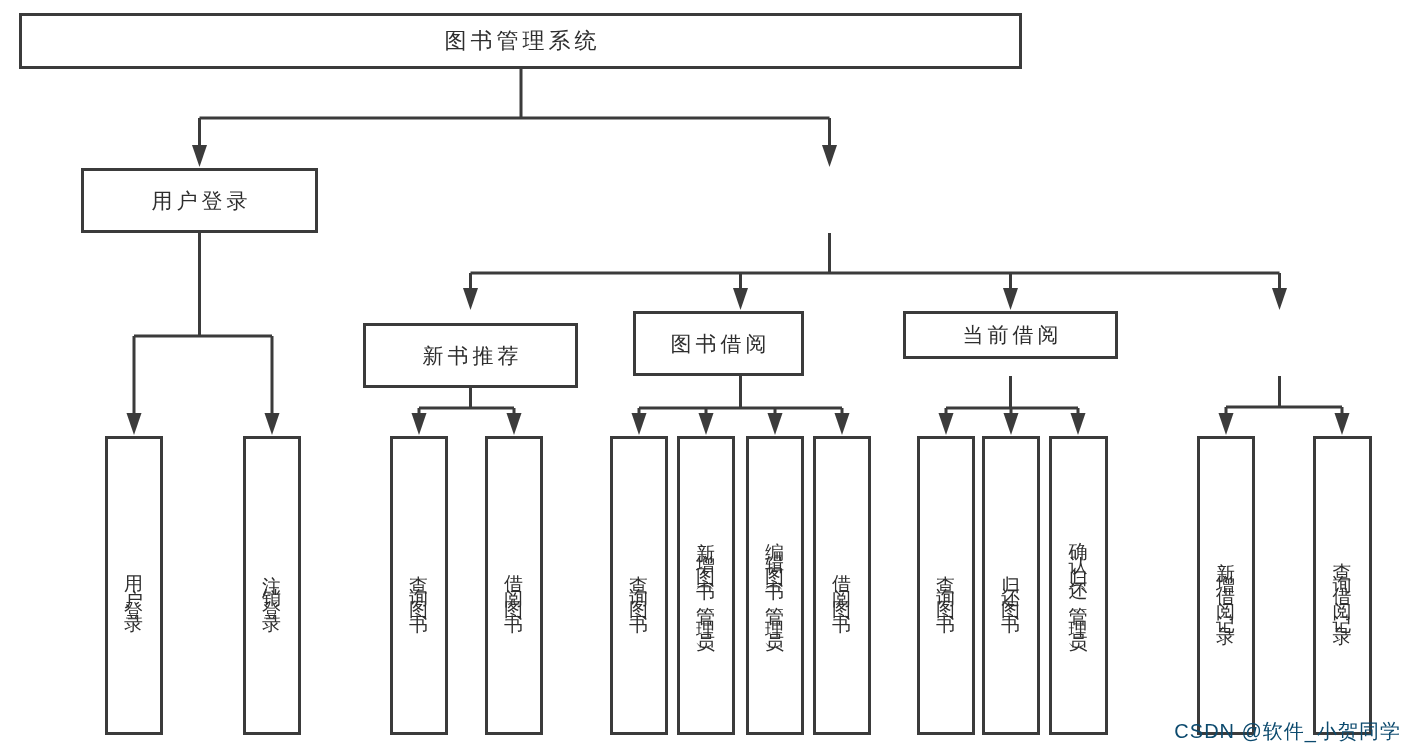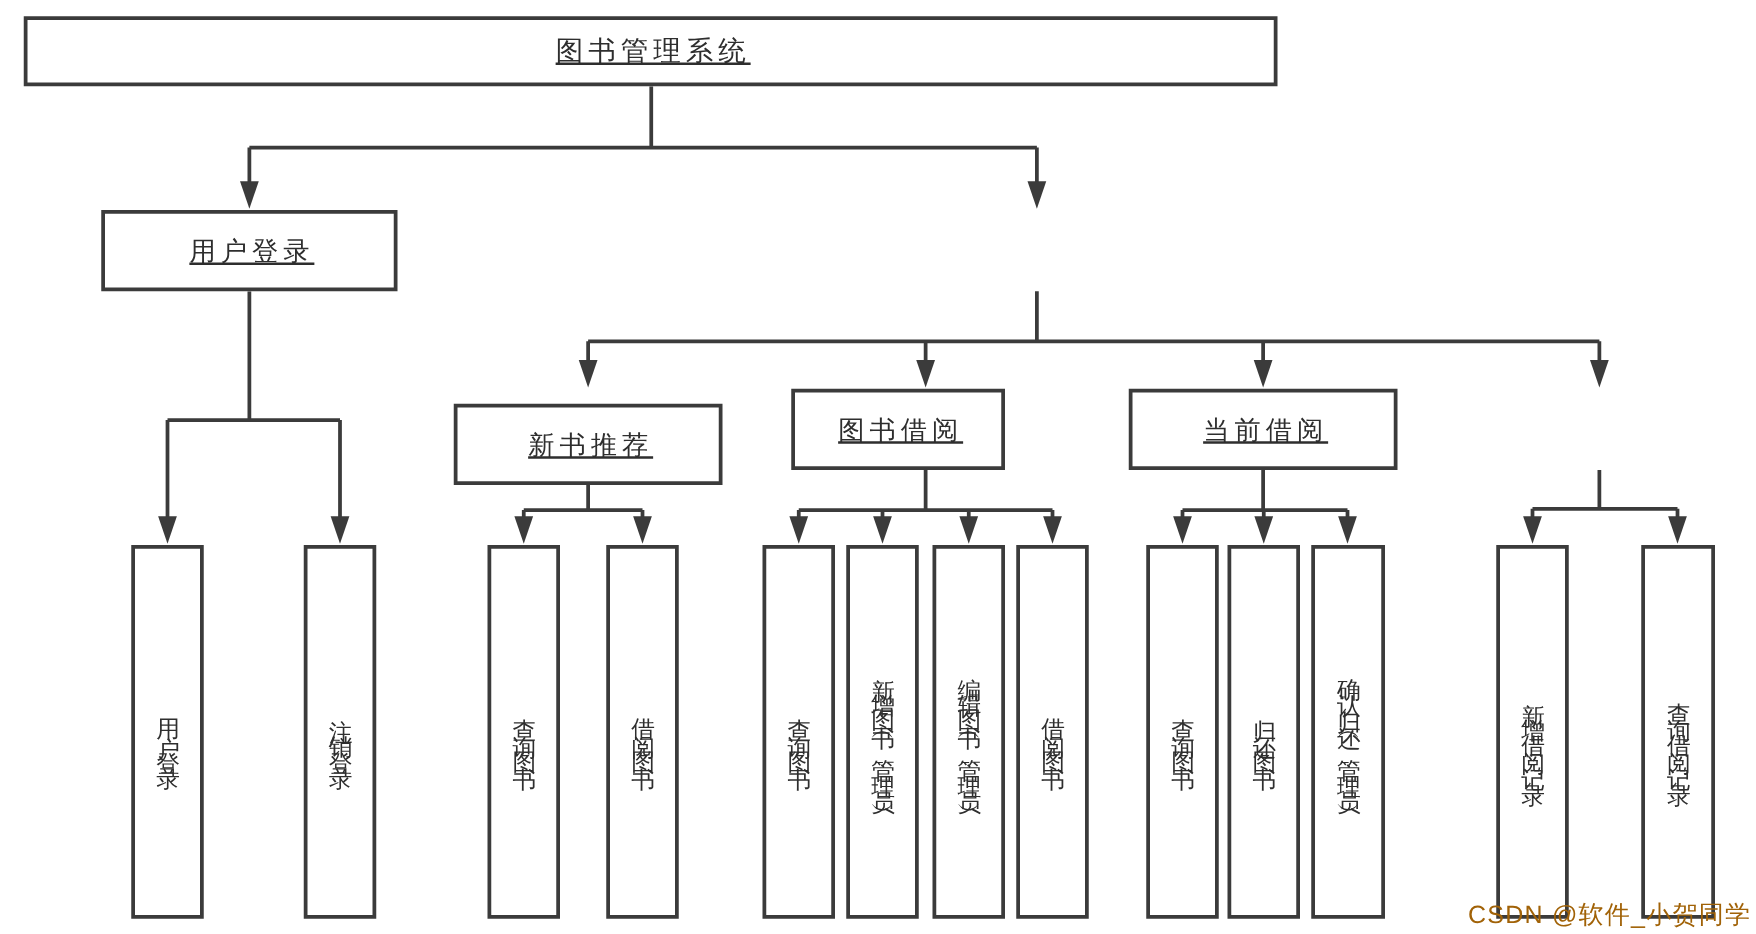--- a/index.html
+++ b/index.html
@@ -30,39 +30,38 @@
     display: flex;
     align-items: center;
     justify-content: center;
     color: #2e2e2e;
   }
   .box.h .lbl {
     font-size: 21px;
     letter-spacing: 4px;
     text-indent: 4px;
     white-space: nowrap;
-    text-decoration: underline;
   }
   .box.root .lbl {
     font-size: 22px;
   }
   .box.v .lbl {
     writing-mode: vertical-rl;
     text-orientation: mixed;
     font-size: 19px;
     letter-spacing: 13px;
     line-height: 1;
     white-space: nowrap;
   }
   .watermark {
     position: absolute;
     right: 4px;
     top: 718px;
     font-size: 20px;
-    color: #a16207;
+    color: #0c4a6e;
     letter-spacing: 1px;
     white-space: nowrap;
   }
 </style>
 </head>
 <body>
 
 <div class="canvas">
 
   <svg class="wires" viewBox="0 0 1405 747" xmlns="http://www.w3.org/2000/svg">
@@ -112,21 +111,21 @@
   <div class="box h" style="left:81px;top:168px;width:237px;height:65px">
     <span class="lbl">用户登录</span>
   </div>
 
   <div class="box h" style="left:363px;top:323px;width:215px;height:65px">
     <span class="lbl">新书推荐</span>
   </div>
   <div class="box h" style="left:633px;top:311px;width:171px;height:65px">
     <span class="lbl">图书借阅</span>
   </div>
-  <div class="box h" style="left:903px;top:311px;width:215px;height:65px">
+  <div class="box h" style="left:903px;top:311px;width:215px;height:48px">
     <span class="lbl">当前借阅</span>
   </div>
 
   <div class="box v" style="left:105px;top:436px;width:58px;height:299px">
     <span class="lbl">用户登录</span>
   </div>
   <div class="box v" style="left:243px;top:436px;width:58px;height:299px">
     <span class="lbl">注销登录</span>
   </div>
 

